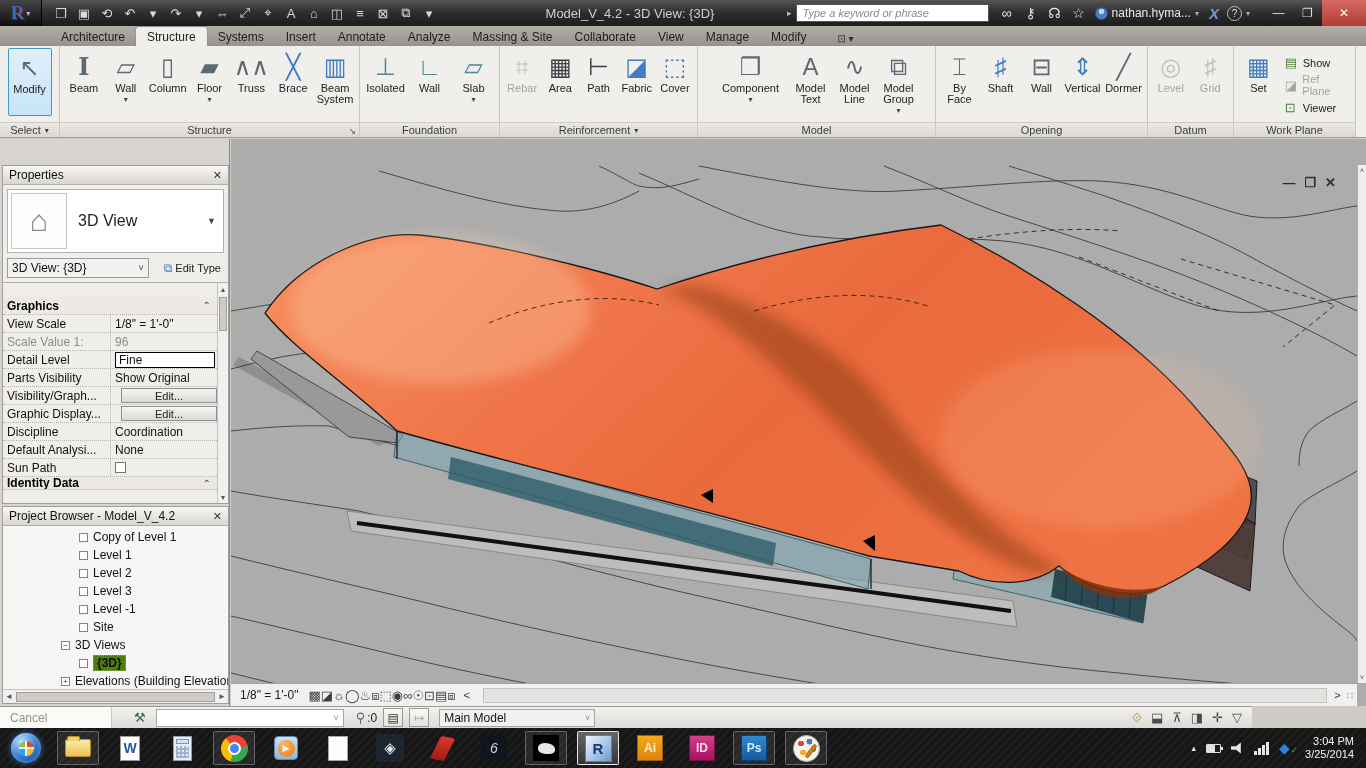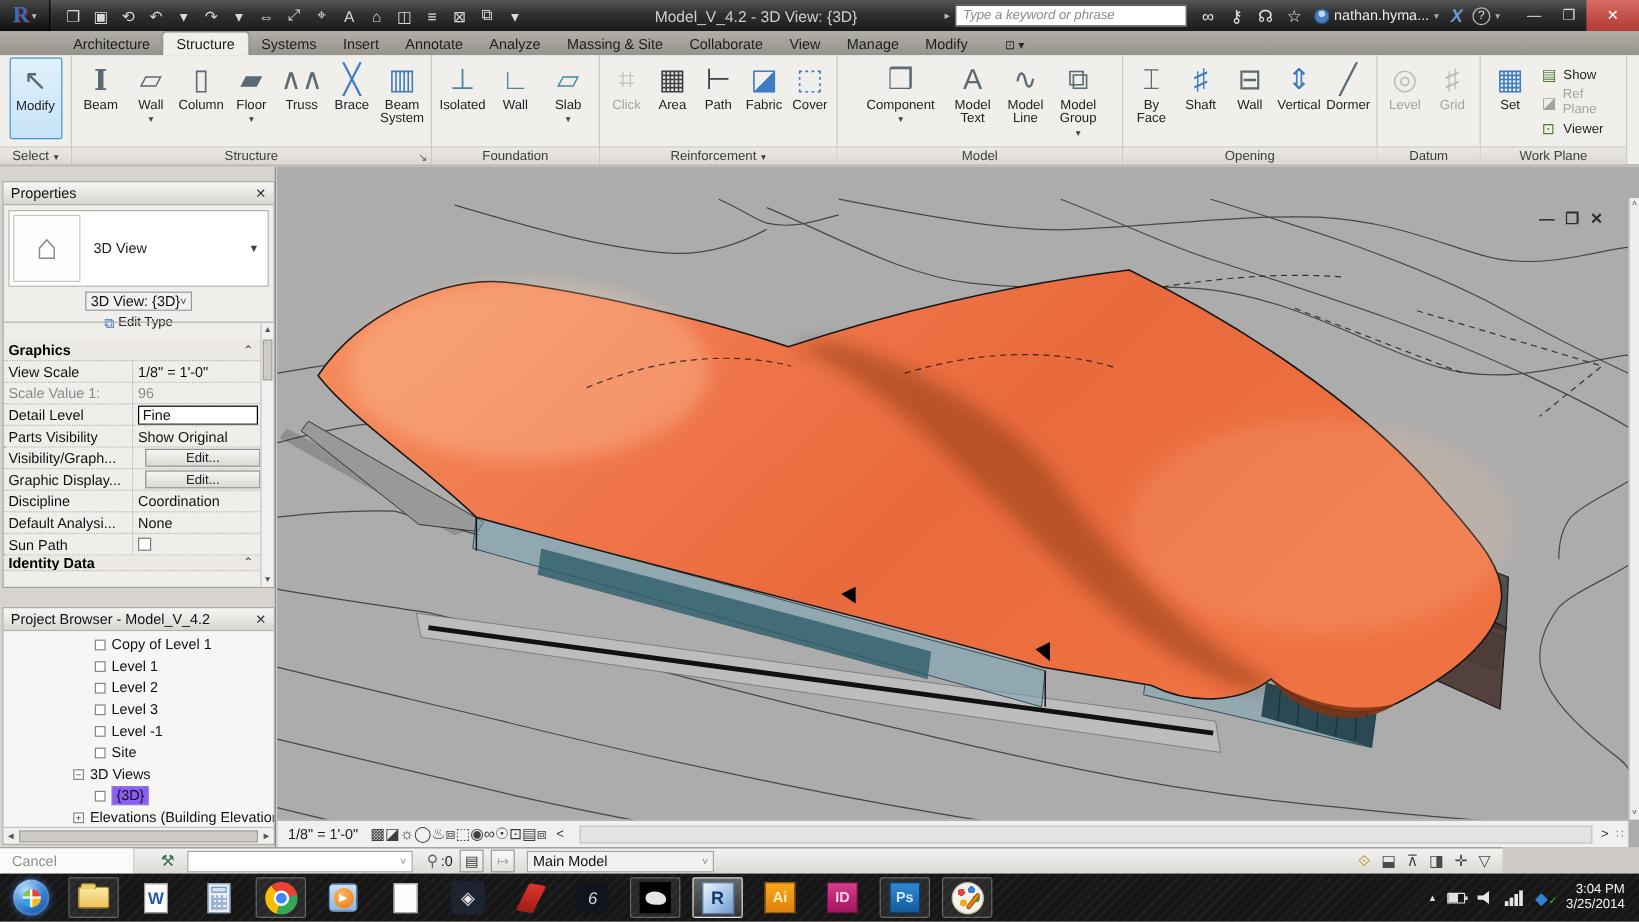--- a/index.html
+++ b/index.html
@@ -61,23 +61,23 @@
   .dock{position:absolute;left:0;top:0;width:230px;height:567px;background:#d7d4cf;border-right:1px solid #8f8c88;}
 
   .palette{position:absolute;left:2px;width:227px;background:#f0eeea;border:1px solid #a29f9a;display:flex;flex-direction:column;}
   .pal-head{height:19px;background:linear-gradient(#f8f7f5,#d9d6d1);border-bottom:1px solid #b3b0ab;
     display:flex;align-items:center;padding:0 6px;font-size:12px;color:#111;}
   .pal-head .x{margin-left:auto;font-size:11px;color:#333;}
 
   
   .type-sel{margin:4px;border:1px solid #b5b2ae;background:#fff;height:64px;display:flex;align-items:center;}
   .type-icon{width:56px;height:56px;border:1px solid #c9c6c1;margin:3px;display:flex;align-items:center;justify-content:center;font-size:30px;color:#8a8a8a;background:#fdfdfd;}
-  .type-name{font-size:12px;color:#222;margin-left:8px;}
+  .type-name{font-size:16px;color:#222;margin-left:8px;}
   .type-dd{margin-left:auto;margin-right:7px;font-size:9px;color:#444;}
-  .inst-row{display:flex;align-items:center;margin:0 4px 3px;gap:2px;height:22px;flex-direction:column;}
+  .inst-row{display:flex;align-items:center;margin:0 4px 3px;gap:12px;height:22px;}
   .inst-combo{flex:1;height:20px;border:1px solid #9a9a9a;background:#f2f1ef;display:flex;align-items:center;font-size:12px;padding:0 4px;color:#111;}
   .inst-combo .dd{margin-left:auto;font-size:9px;color:#333;}
   .edit-type{display:flex;align-items:center;gap:3px;font-size:11px;color:#222;padding:1px 3px;}
   .edit-type .g{color:#3f7cc4;font-size:12px;}
   .prop-grid{flex:1;display:flex;overflow:hidden;border-top:1px solid #b5b2ae;}
   .grid-rows{flex:1;margin-top:14px;}
   .prow{display:flex;height:18px;align-items:center;border-bottom:1px dotted #b9b6b1;font-size:12px;}
   .prow .lab{width:108px;padding-left:4px;color:#111;white-space:nowrap;overflow:hidden;border-right:1px dotted #b9b6b1;height:100%;display:flex;align-items:center;}
   .prow .val{flex:1;padding-left:4px;color:#111;white-space:nowrap;overflow:hidden;display:flex;align-items:center;height:100%;}
   .prow.gray .lab,.prow.gray .val{color:#8b8b8b;}
@@ -94,21 +94,21 @@
   .plink{font-size:11px;color:#0a5bb5;text-decoration:underline;}
   .applybtn{margin-left:auto;width:62px;height:17px;background:linear-gradient(#f4f3f1,#ddd9d4);border:1px solid #a9a6a1;color:#8f8f8f;font-size:11px;display:flex;align-items:center;justify-content:center;}
 
   
   .tree{flex:1;background:#f7f6f4;overflow:hidden;display:flex;padding-left:12px;}
   .tree-rows{flex:1;padding-top:2px;}
   .titem{height:18px;display:flex;align-items:center;font-size:12px;color:#111;white-space:nowrap;}
   .titem .exp{width:9px;height:9px;border:1px solid #848484;background:#fff;font-size:8px;line-height:7px;text-align:center;margin-right:5px;color:#333;flex:none;}
   .titem[data-level="2"]{padding-left:46px;}
   .titem[data-level="3"]{padding-left:64px;}
-  .titem.sel .tlabel{font-weight:normal;background:#8b5cf6;border:1px dotted #9a9a9a;padding:0 3px;}
+  .titem.sel .tlabel{font-weight:bold;background:#4d7c0f;border:1px dotted #9a9a9a;padding:0 3px;}
   .hscroll-pb{height:14px;background:#f0f0f0;border-top:1px solid #c6c3be;display:flex;align-items:center;font-size:8px;color:#555;padding:0 2px;justify-content:space-between;}
   .hthumb{flex:1;height:10px;background:#cfccc7;border:1px solid #a3a09b;margin:0 3px;}
 
   
   .viewport{position:absolute;left:231px;top:0;width:1135px;height:567px;background:#acacac;overflow:hidden;}
   .scene{position:absolute;left:0;top:0;width:1126px;height:567px;}
   .vwin{position:absolute;top:36px;right:30px;display:flex;gap:9px;color:#2e2e2e;font-size:13px;font-weight:bold;}
   .vwin span{cursor:default;}
   .vscroll{position:absolute;right:0;top:26px;bottom:23px;width:9px;background:#eeeeec;border-left:1px solid #b0b0ae;display:flex;flex-direction:column;align-items:center;justify-content:space-between;font-size:7px;color:#444;padding:2px 0;}
   .viewbar{position:absolute;left:0;bottom:0;height:23px;right:9px;background:#f1f0ee;border-top:1px solid #a5a3a0;display:flex;align-items:center;padding-left:9px;gap:2px;}
@@ -384,21 +384,21 @@
     <div class="panel-foot">
       <span>Foundation</span>
     </div>
   </div>
 
   <div class="panel" style="width:198px">
     <div class="panel-body">
 
         <div class="rbtn disabled">
           <span class="ricon">⌗</span>
-          <span>Click</span>
+          <span>Rebar</span>
           <span class="rarrow"></span>
         </div>
 
         <div class="rbtn">
           <span class="ricon dark">▦</span>
           <span>Area</span>
           <span class="rarrow"></span>
         </div>
 
         <div class="rbtn">
@@ -541,21 +541,21 @@
       <span>Work Plane</span>
     </div>
   </div>
 
   <div class="panel" style="flex:1;border-right:none"></div>
 </div>
 
 <div class="main">
   <div class="dock">
 
-    <div class="palette" id="prop" style="top:12px;height:339px;">
+    <div class="palette" id="prop" style="top:26px;height:339px;">
       <div class="pal-head">
         <span>Properties</span>
         <span class="x">✕</span>
       </div>
       <div class="type-sel">
         <div class="type-icon">⌂</div>
         <div class="type-name">3D View</div>
         <div class="type-dd">▼</div>
       </div>
       <div class="inst-row">

